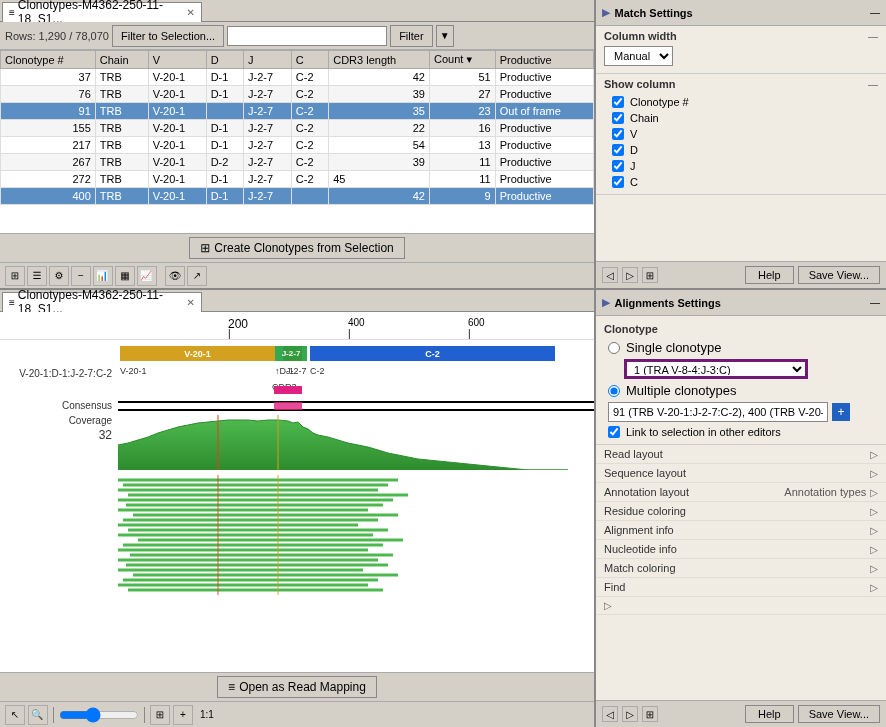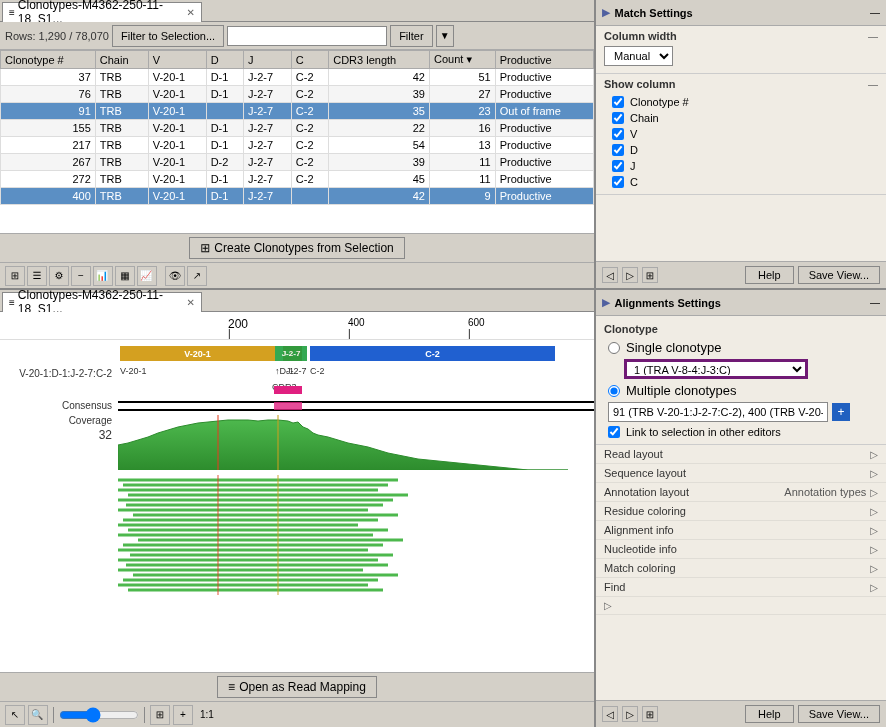--- a/index.html
+++ b/index.html
@@ -212,21 +212,21 @@
                 <td style="text-align: right;">11</td>
                 <td style="text-align: left;">Productive</td>
               </tr>
               <tr>
                 <td style="text-align: right;">272</td>
                 <td style="text-align: left;">TRB</td>
                 <td style="text-align: left;">V-20-1</td>
                 <td style="text-align: left;">D-1</td>
                 <td style="text-align: left;">J-2-7</td>
                 <td style="text-align: left;">C-2</td>
-                <td style="text-align: right;">45</td>
+                <td style="text-align: left;">45</td>
                 <td style="text-align: right;">11</td>
                 <td style="text-align: left;">Productive</td>
               </tr>
               <tr class="selected">
                 <td style="text-align: right;">400</td>
                 <td style="text-align: left;">TRB</td>
                 <td style="text-align: left;">V-20-1</td>
                 <td style="text-align: left;">D-1</td>
                 <td style="text-align: left;">J-2-7</td>
                 <td style="text-align: left;"></td>

